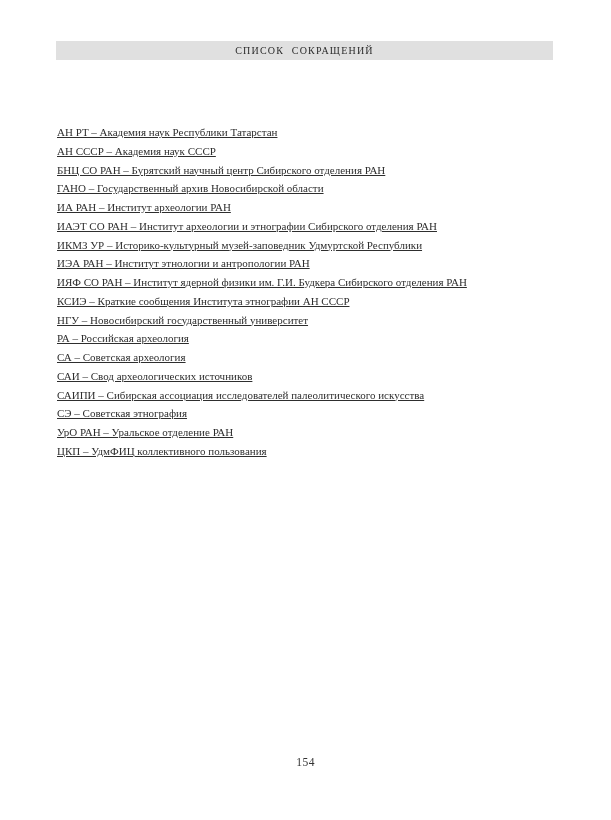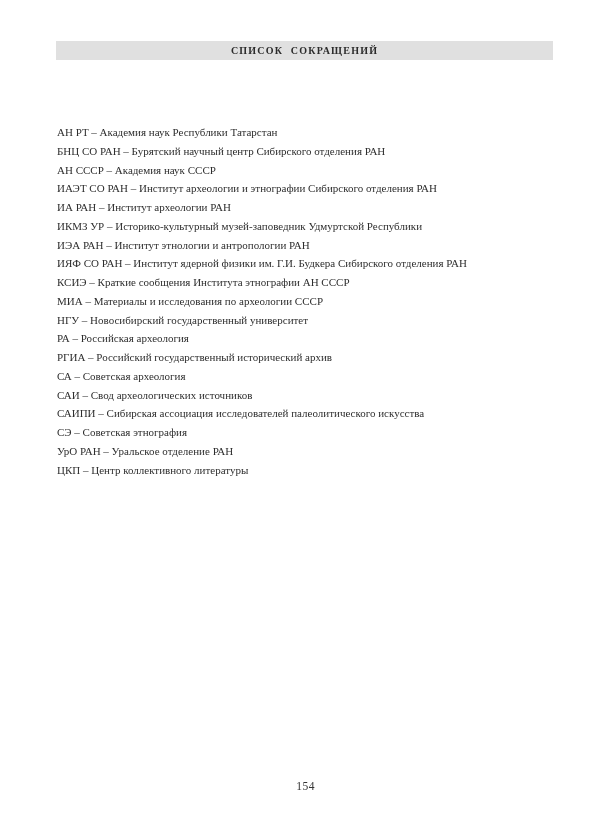--- a/index.html
+++ b/index.html
@@ -18,47 +18,48 @@
   }
   .header-bar{
     position:absolute;
     left:56px;top:41px;
     width:497px;height:19px;
     background:var(--header-bar-bg);
     display:flex;align-items:center;justify-content:center;
   }
   .header-title{
     font-size:10px;
-    font-weight:bold;
+    font-weight:normal;
     letter-spacing:1.2px;
     word-spacing:4px;
     color:#2b2b2b;
     white-space:nowrap;
     text-align:right;
   }
   .content{
     position:absolute;
     left:57px;top:125px;
     width:498px;
+    text-decoration:underline;
   }
   .entry{
     margin:0 0 3.75px 0;
     font-size:11px;
     line-height:15px;
   }
   .entry .line{
     display:block;
     white-space:nowrap;
   }
   .entry .line.cont{
     padding-left:15px;
   }
   .footer{
     position:absolute;
-    left:0;top:776px;
+    left:0;top:752px;
     width:611px;
     text-align:center;
   }
   .page-number{
     font-size:11.5px;
     letter-spacing:0.5px;
     color:#333333;
   }
 </style>
 </head>
@@ -66,72 +67,69 @@
 
 <div class="header-bar">
   <span class="header-title">СПИСОК СОКРАЩЕНИЙ</span>
 </div>
 
 <div class="content">
     <p class="entry">
       <span class="line">АН РТ – Академия наук Республики Татарстан</span>
     </p>
     <p class="entry">
+      <span class="line">АН СССР – Академия наук СССР</span>
+    </p>
+    <p class="entry">
       <span class="line">БНЦ СО РАН – Бурятский научный центр Сибирского отделения РАН</span>
     </p>
     <p class="entry">
-      <span class="line">АН СССР – Академия наук СССР</span>
+      <span class="line">ГАНО – Государственный архив Новосибирской области</span>
+    </p>
+    <p class="entry">
+      <span class="line">ИА РАН – Институт археологии РАН</span>
     </p>
     <p class="entry">
       <span class="line">ИАЭТ СО РАН – Институт археологии и этнографии Сибирского отделения РАН</span>
-    </p>
-    <p class="entry">
-      <span class="line">ИА РАН – Институт археологии РАН</span>
     </p>
     <p class="entry">
       <span class="line">ИКМЗ УР – Историко-культурный музей-заповедник Удмуртской Республики</span>
     </p>
     <p class="entry">
       <span class="line">ИЭА РАН – Институт этнологии и антропологии РАН</span>
     </p>
     <p class="entry">
       <span class="line">ИЯФ СО РАН – Институт ядерной физики им. Г.И. Будкера Сибирского отделения РАН</span>
     </p>
     <p class="entry">
       <span class="line">КСИЭ – Краткие сообщения Института этнографии АН СССР</span>
     </p>
     <p class="entry">
-      <span class="line">МИА – Материалы и исследования по археологии СССР</span>
-    </p>
-    <p class="entry">
     </p>
     <p class="entry">
       <span class="line">НГУ – Новосибирский государственный университет</span>
     </p>
     <p class="entry">
       <span class="line">РА – Российская археология</span>
-    </p>
-    <p class="entry">
-      <span class="line">РГИА – Российский государственный исторический архив</span>
     </p>
     <p class="entry">
       <span class="line">СА – Советская археология</span>
     </p>
     <p class="entry">
       <span class="line">САИ – Свод археологических источников</span>
     </p>
     <p class="entry">
       <span class="line">САИПИ – Сибирская ассоциация исследователей палеолитического искусства</span>
     </p>
     <p class="entry">
       <span class="line">СЭ – Советская этнография</span>
     </p>
     <p class="entry">
       <span class="line">УрО РАН – Уральское отделение РАН</span>
     </p>
     <p class="entry">
-      <span class="line">ЦКП – Центр коллективного литературы</span>
+      <span class="line">ЦКП – УдмФИЦ коллективного пользования</span>
     </p>
   </div>
 
 <div class="footer">
   <span class="page-number">154</span>
 </div>
 
 </body></html>

